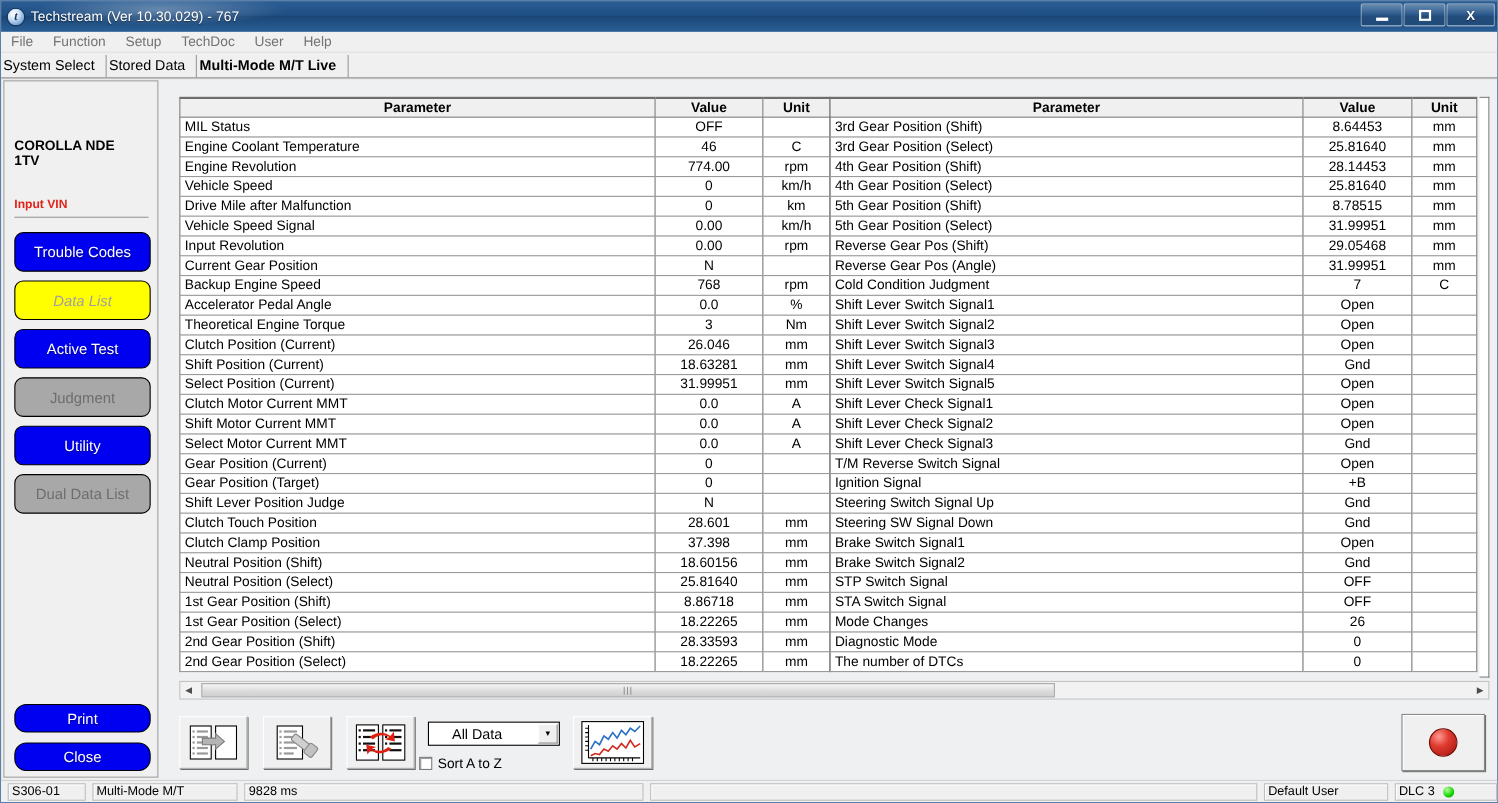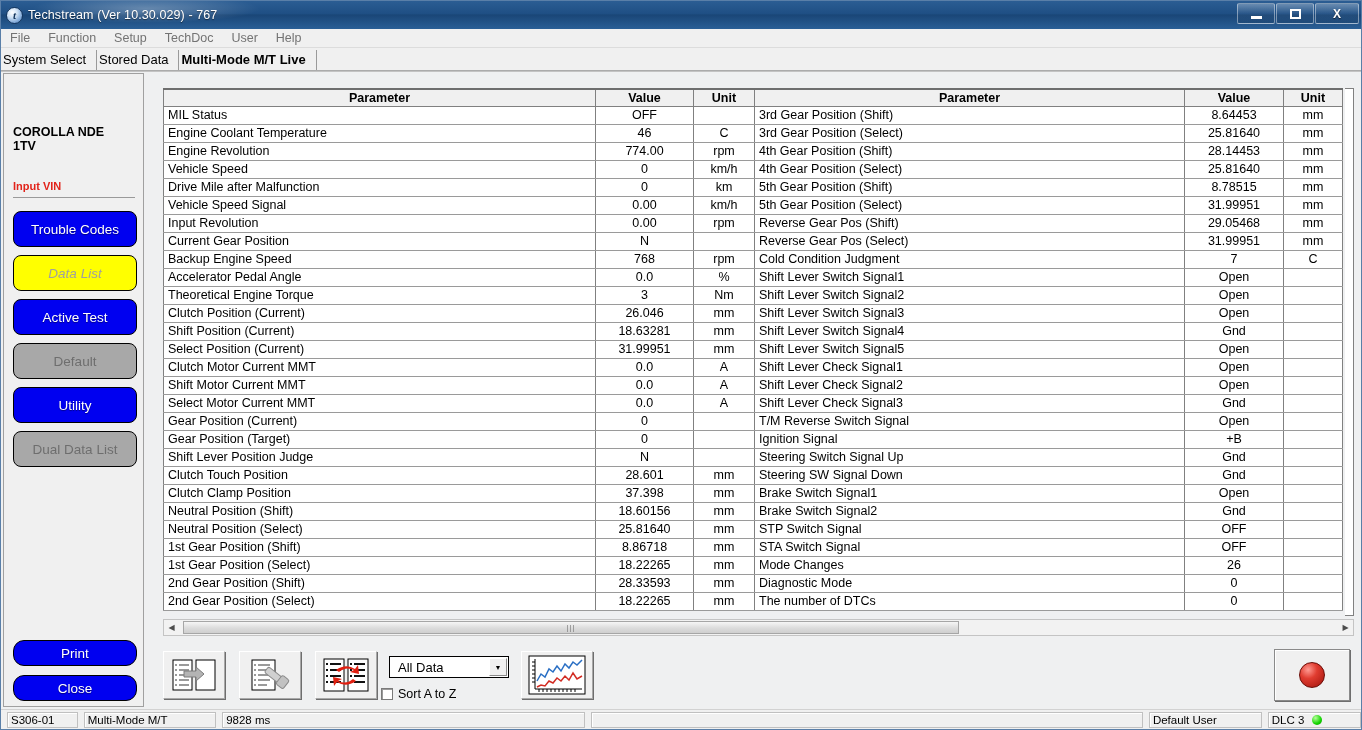--- a/index.html
+++ b/index.html
@@ -125,21 +125,21 @@
 
   
   .toolbar { position:absolute; left:148px; top:645px; width:1211px; height:66px; }
   .tool-btn { position:absolute; top:5px; width:62px; height:48px;
               background:#f0f0f0; border:1px solid #a8a8a8; border-top-color:#ffffff;
               border-left-color:#ffffff; box-shadow:1px 1px 0 #6e6e6e;
               display:flex; align-items:center; justify-content:center; cursor:pointer; }
   .combo { position:absolute; left:240px; top:10px; width:120px; height:22px;
            background:#fff; border:1px solid #000;
            font-size:13px; display:flex; align-items:center; }
-  .combo span { padding-left:8px; }
+  .combo span { padding-left:21px; }
   .combo .arrowbox { position:absolute; right:1px; top:1px; width:18px; height:18px;
            background:#f0f0f0; border:1px solid #8a8a8a; border-top-color:#fff;
            border-left-color:#fff; display:flex; align-items:center; justify-content:center;
            font-size:7px; color:#000; }
   .sortrow { position:absolute; left:232px; top:41px; display:flex; align-items:center;
              font-size:12.5px; gap:5px; }
   .chk { width:12px; height:12px; background:#fff; border:1px solid #7a7a7a;
          box-shadow:inset 1px 1px 0 #9a9a9a; }
   .rec-btn { position:absolute; left:1125px; top:3px; width:76px; height:52px;
              background:#f0f0f0; border:1px solid #8a8a8a;
@@ -201,21 +201,21 @@
     <div class="veh-name">
       <div>COROLLA NDE</div>
       <div>1TV</div>
     </div>
     <div class="vin-label">Input VIN</div>
     <div class="vin-rule"></div>
 
     <div class="sb-btn blue" style="top:137px">Trouble Codes</div>
     <div class="sb-btn yellow" style="top:181px">Data List</div>
     <div class="sb-btn blue" style="top:225px">Active Test</div>
-    <div class="sb-btn gray" style="top:269px">Default</div>
+    <div class="sb-btn gray" style="top:269px">Judgment</div>
     <div class="sb-btn blue" style="top:313px">Utility</div>
     <div class="sb-btn gray" style="top:357px">Dual Data List</div>
 
     <div class="sb-bottom" style="top:566px">Print</div>
     <div class="sb-bottom" style="top:601px">Close</div>
   </div>
 
   <div class="data-wrap">
 
     <table class="dl tbl-left">
@@ -418,21 +418,21 @@
             <td>5th Gear Position (Select)</td>
             <td class="v">31.99951</td>
             <td class="u">mm</td>
           </tr>
           <tr>
             <td>Reverse Gear Pos (Shift)</td>
             <td class="v">29.05468</td>
             <td class="u">mm</td>
           </tr>
           <tr>
-            <td>Reverse Gear Pos (Select)</td>
+            <td>Reverse Gear Pos (Angle)</td>
             <td class="v">31.99951</td>
             <td class="u">mm</td>
           </tr>
           <tr>
             <td>Cold Condition Judgment</td>
             <td class="v">7</td>
             <td class="u">C</td>
           </tr>
           <tr>
             <td>Shift Lever Switch Signal1</td>

